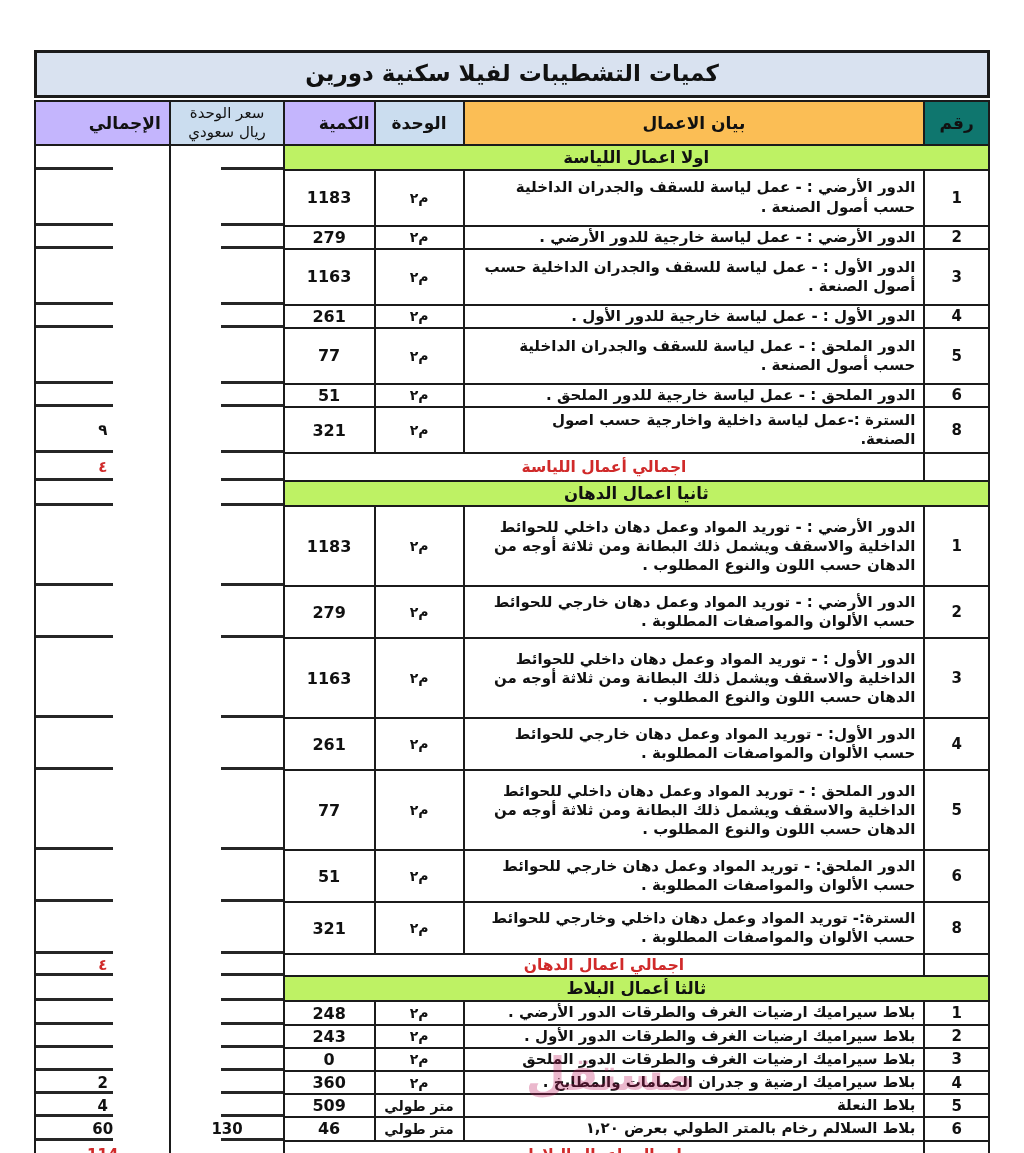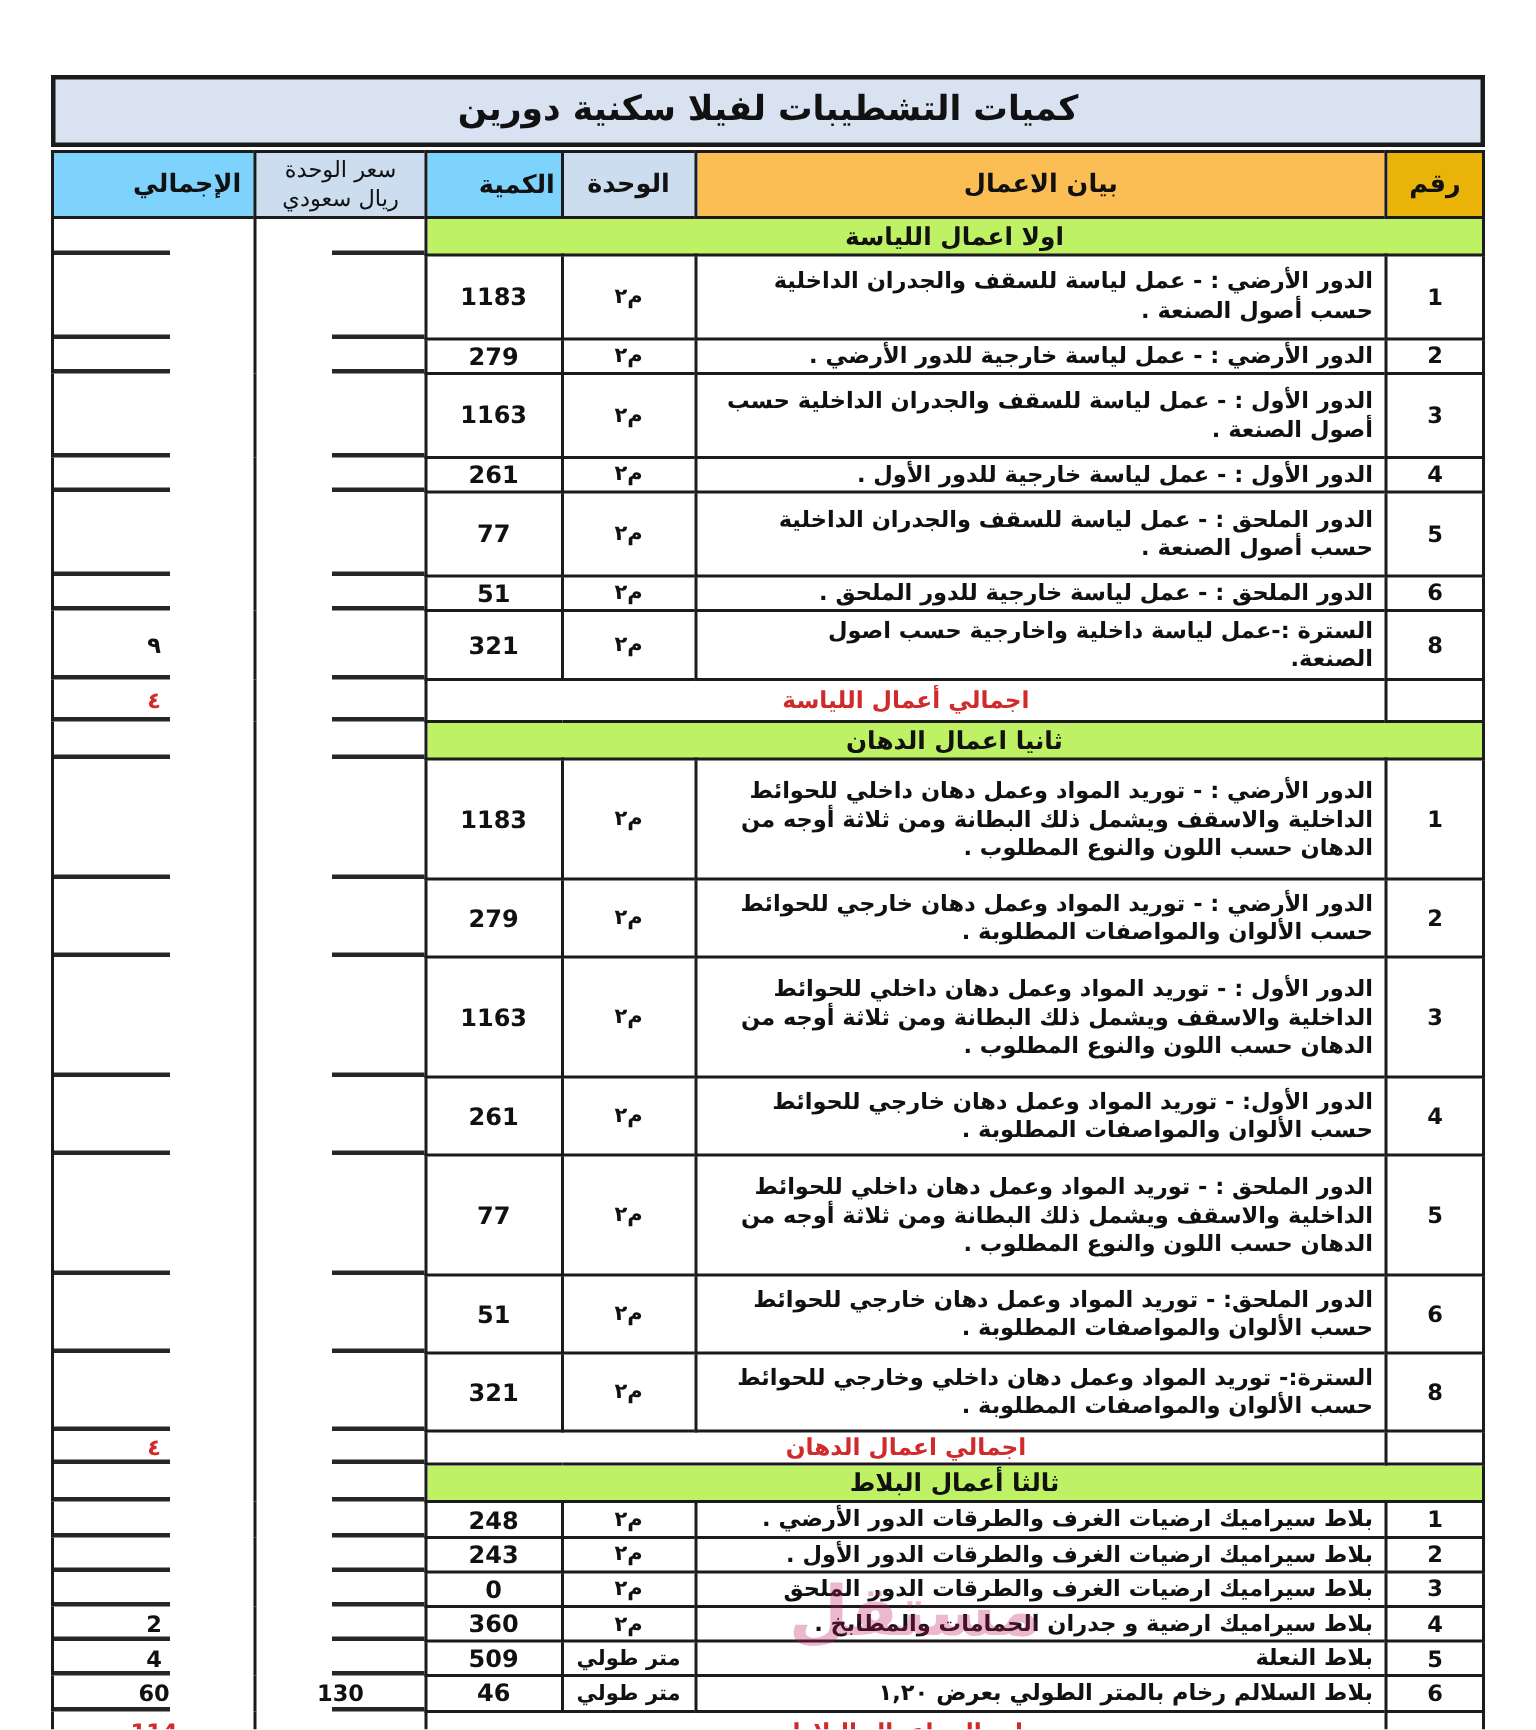--- a/index.html
+++ b/index.html
@@ -8,24 +8,24 @@
   .sheet{position:absolute;top:50px;right:34px;width:956px;}
   .title-bar{border:3px solid #1b1b1b;background:#d9e2f0;color:#111;
              font-weight:bold;font-size:23px;text-align:center;padding:7px 0 9px 0;}
   table.boq{border-collapse:collapse;table-layout:fixed;width:956px;margin-top:2px;direction:rtl;}
   
   col.w-no{width:64px;} col.w-desc{width:456px;} col.w-unit{width:88px;}
   col.w-qty{width:90px;} col.w-price{width:112px;} col.w-total{width:134px;}
   td,th{border:2.5px solid #1b1b1b;vertical-align:middle;text-align:center;
         color:#111;padding:2px 4px;overflow:hidden;}
   th{font-size:17px;font-weight:bold;}
-  .h-no{background:#eab308;}
+  .h-no{background:#0f766e;}
   .h-desc{background:#fbbe55;}
   .h-unit,.h-price{background:#cbddef;}
-  .h-qty,.h-total{background:#7dd3fc;padding-left:48px;}
+  .h-qty,.h-total{background:#c4b5fd;padding-left:48px;}
   .h-price{font-weight:normal;font-size:15px;line-height:1.25;}
   .h-price span{display:block;}
   .secbar{background:#bef264;font-weight:bold;font-size:16.5px;padding:2px 4px;}
   .c-no{font-size:15px;font-weight:bold;}
   .c-desc{font-size:15px;font-weight:bold;line-height:1.28;padding:3px 8px;text-align:right;}
   .c-unit{font-size:14px;font-weight:bold;}
   .c-qty{font-size:16px;font-weight:bold;}
   .tot-label{color:#d02a2a;font-weight:bold;font-size:15.5px;padding:4px 4px;}
   
   td.ghost{border-top:none;border-bottom:none;font-weight:bold;font-size:15px;}

